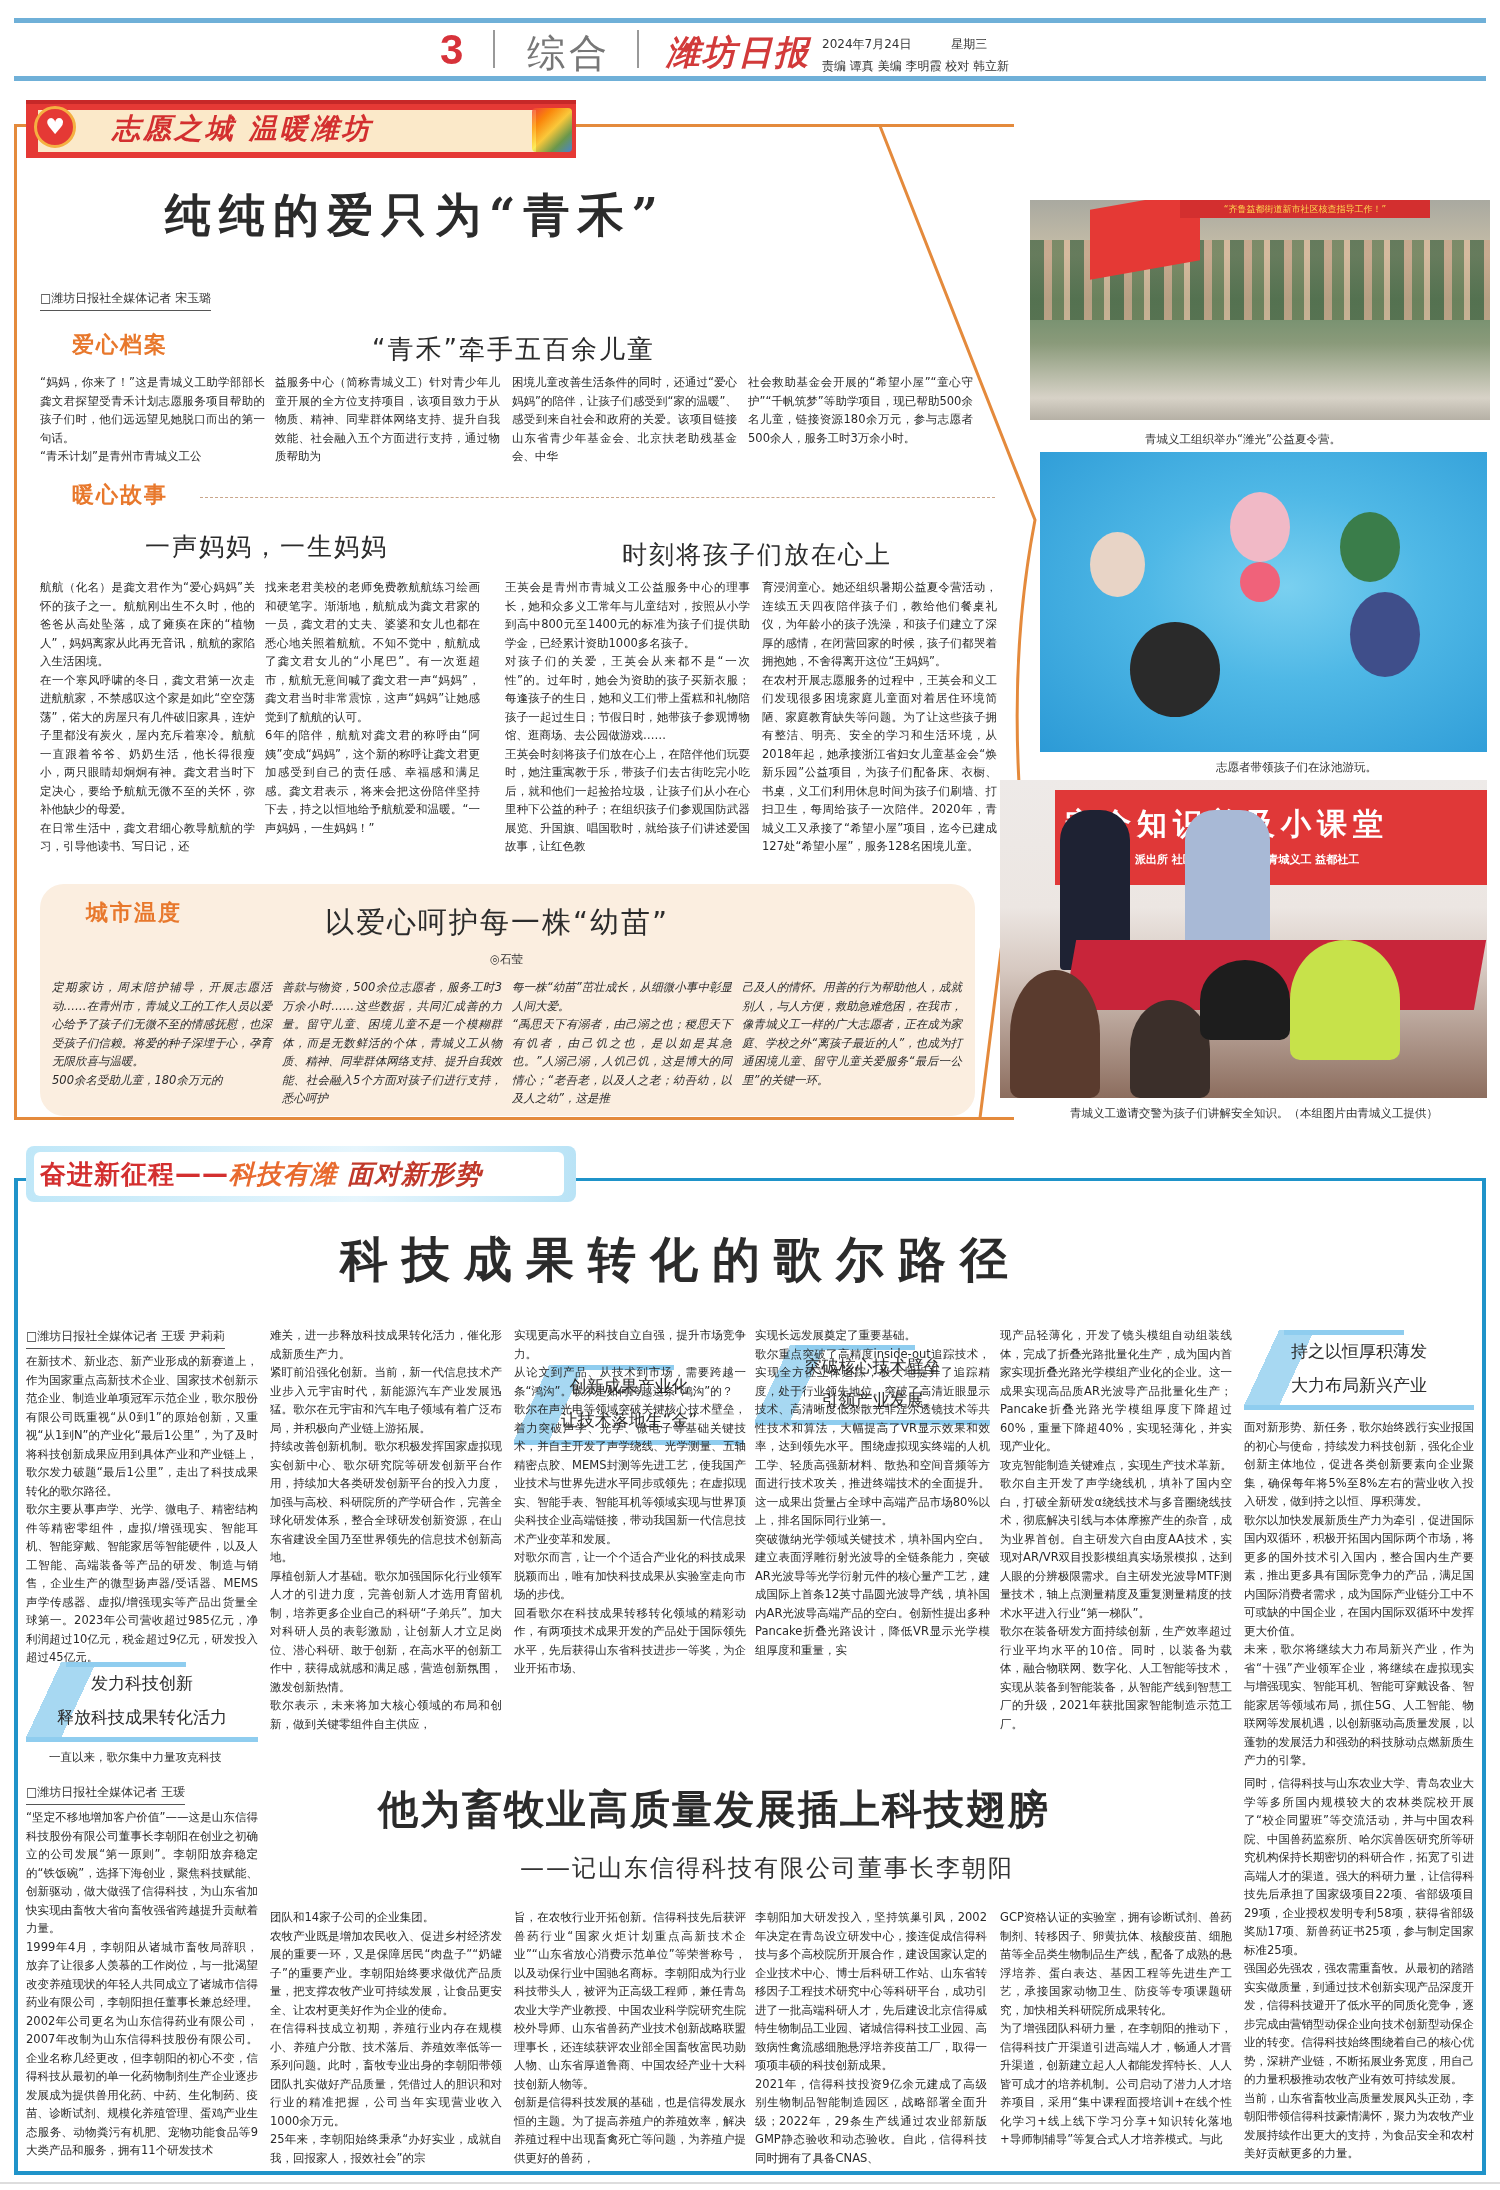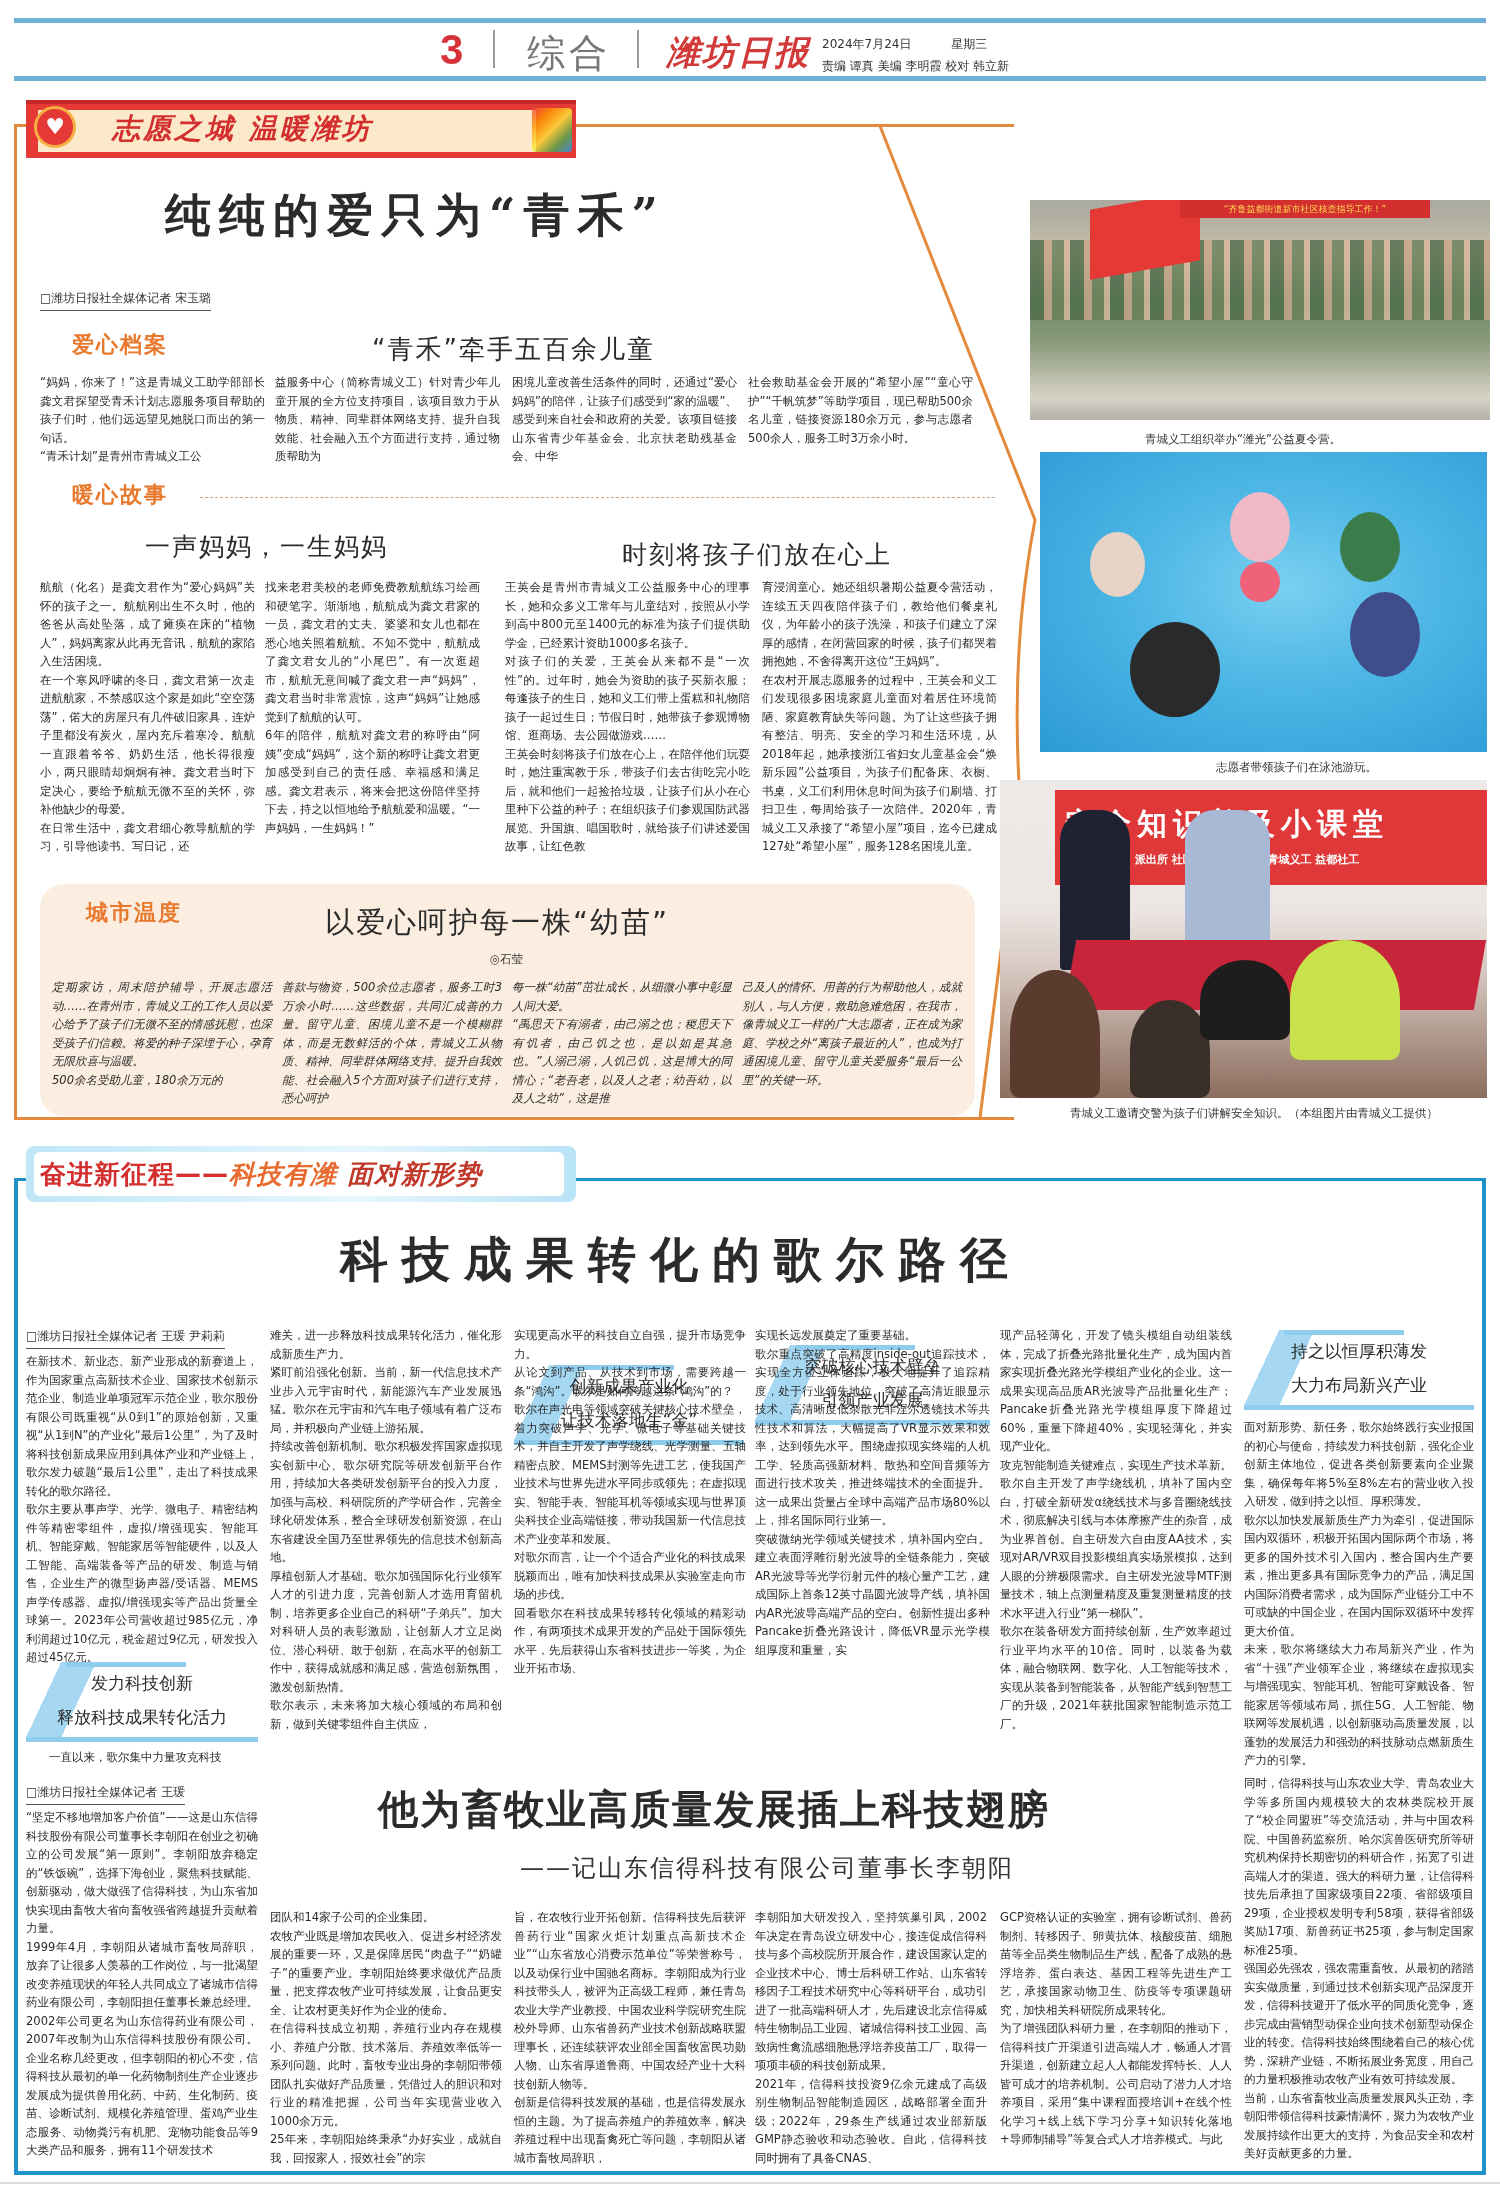--- a/index.html
+++ b/index.html
@@ -239,21 +239,21 @@
 <div class="deck" style="left:520px; top:1852px;">——记山东信得科技有限公司董事长李朝阳</div>
 
 <div class="byline" style="left:26px; top:1784px;">□潍坊日报社全媒体记者  王瑗</div>
 <div class="col" style="left:26px; top:1808px; width:232px; white-space:pre-line;">“坚定不移地增加客户价值”——这是山东信得科技股份有限公司董事长李朝阳在创业之初确立的公司发展“第一原则”。李朝阳放弃稳定的“铁饭碗”，选择下海创业，聚焦科技赋能、创新驱动，做大做强了信得科技，为山东省加快实现由畜牧大省向畜牧强省跨越提升贡献着力量。
 1999年4月，李朝阳从诸城市畜牧局辞职，放弃了让很多人羡慕的工作岗位，与一批渴望改变养殖现状的年轻人共同成立了诸城市信得药业有限公司，李朝阳担任董事长兼总经理。2002年公司更名为山东信得药业有限公司，2007年改制为山东信得科技股份有限公司。企业名称几经更改，但李朝阳的初心不变，信得科技从最初的单一化药物制剂生产企业逐步发展成为提供兽用化药、中药、生化制药、疫苗、诊断试剂、规模化养殖管理、蛋鸡产业生态服务、动物粪污有机肥、宠物功能食品等9大类产品和服务，拥有11个研发技术</div>
 <div class="col" style="left:270px; top:1908px; width:232px; white-space:pre-line;">团队和14家子公司的企业集团。
 农牧产业既是增加农民收入、促进乡村经济发展的重要一环，又是保障居民“肉盘子”“奶罐子”的重要产业。李朝阳始终要求做优产品质量，把支撑农牧产业可持续发展，让食品更安全、让农村更美好作为企业的使命。
 在信得科技成立初期，养殖行业内存在规模小、养殖户分散、技术落后、养殖效率低等一系列问题。此时，畜牧专业出身的李朝阳带领团队扎实做好产品质量，凭借过人的胆识和对行业的精准把握，公司当年实现营业收入1000余万元。
 25年来，李朝阳始终秉承“办好实业，成就自我，回报家人，报效社会”的宗</div>
 <div class="col" style="left:514px; top:1908px; width:232px; white-space:pre-line;">旨，在农牧行业开拓创新。信得科技先后获评兽药行业“国家火炬计划重点高新技术企业”“山东省放心消费示范单位”等荣誉称号，以及动保行业中国驰名商标。李朝阳成为行业科技带头人，被评为正高级工程师，兼任青岛农业大学产业教授、中国农业科学院研究生院校外导师、山东省兽药产业技术创新战略联盟理事长，还连续获评农业部全国畜牧富民功勋人物、山东省厚道鲁商、中国农经产业十大科技创新人物等。
-创新是信得科技发展的基础，也是信得发展永恒的主题。为了提高养殖户的养殖效率，解决养殖过程中出现畜禽死亡等问题，李朝阳从诸城市畜牧局辞职，</div>
+创新是信得科技发展的基础，也是信得发展永恒的主题。为了提高养殖户的养殖效率，解决养殖过程中出现畜禽死亡等问题，为养殖户提供更好的兽药，</div>
 <div class="col" style="left:755px; top:1908px; width:232px; white-space:pre-line;">李朝阳加大研发投入，坚持筑巢引凤，2002年决定在青岛设立研发中心，接连促成信得科技与多个高校院所开展合作，建设国家认定的企业技术中心、博士后科研工作站、山东省转移因子工程技术研究中心等科研平台，成功引进了一批高端科研人才，先后建设北京信得威特生物制品工业园、诸城信得科技工业园、高致病性禽流感细胞悬浮培养疫苗工厂，取得一项项丰硕的科技创新成果。
 2021年，信得科技投资9亿余元建成了高级别生物制品智能制造园区，战略部署全面升级；2022年，29条生产线通过农业部新版GMP静态验收和动态验收。自此，信得科技同时拥有了具备CNAS、</div>
 <div class="col" style="left:1000px; top:1908px; width:232px; white-space:pre-line;">GCP资格认证的实验室，拥有诊断试剂、兽药制剂、转移因子、卵黄抗体、核酸疫苗、细胞苗等全品类生物制品生产线，配备了成熟的悬浮培养、蛋白表达、基因工程等先进生产工艺，承接国家动物卫生、防疫等专项课题研究，加快相关科研院所成果转化。
 为了增强团队科研力量，在李朝阳的推动下，信得科技广开渠道引进高端人才，畅通人才晋升渠道，创新建立起人人都能发挥特长、人人皆可成才的培养机制。公司启动了潜力人才培养项目，采用“集中课程面授培训+在线个性化学习+线上线下学习分享+知识转化落地+导师制辅导”等复合式人才培养模式。与此</div>
 <div class="col" style="left:1244px; top:1774px; width:230px; white-space:pre-line;">同时，信得科技与山东农业大学、青岛农业大学等多所国内规模较大的农林类院校开展了“校企同盟班”等交流活动，并与中国农科院、中国兽药监察所、哈尔滨兽医研究所等研究机构保持长期密切的科研合作，拓宽了引进高端人才的渠道。强大的科研力量，让信得科技先后承担了国家级项目22项、省部级项目29项，企业授权发明专利58项，获得省部级奖励17项、新兽药证书25项，参与制定国家标准25项。
 强国必先强农，强农需重畜牧。从最初的踏踏实实做质量，到通过技术创新实现产品深度开发，信得科技避开了低水平的同质化竞争，逐步完成由营销型动保企业向技术创新型动保企业的转变。信得科技始终围绕着自己的核心优势，深耕产业链，不断拓展业务宽度，用自己的力量积极推动农牧产业有效可持续发展。
 当前，山东省畜牧业高质量发展风头正劲，李朝阳带领信得科技豪情满怀，聚力为农牧产业发展持续作出更大的支持，为食品安全和农村美好贡献更多的力量。</div>
 
 <div class="footer-line"></div>
 

